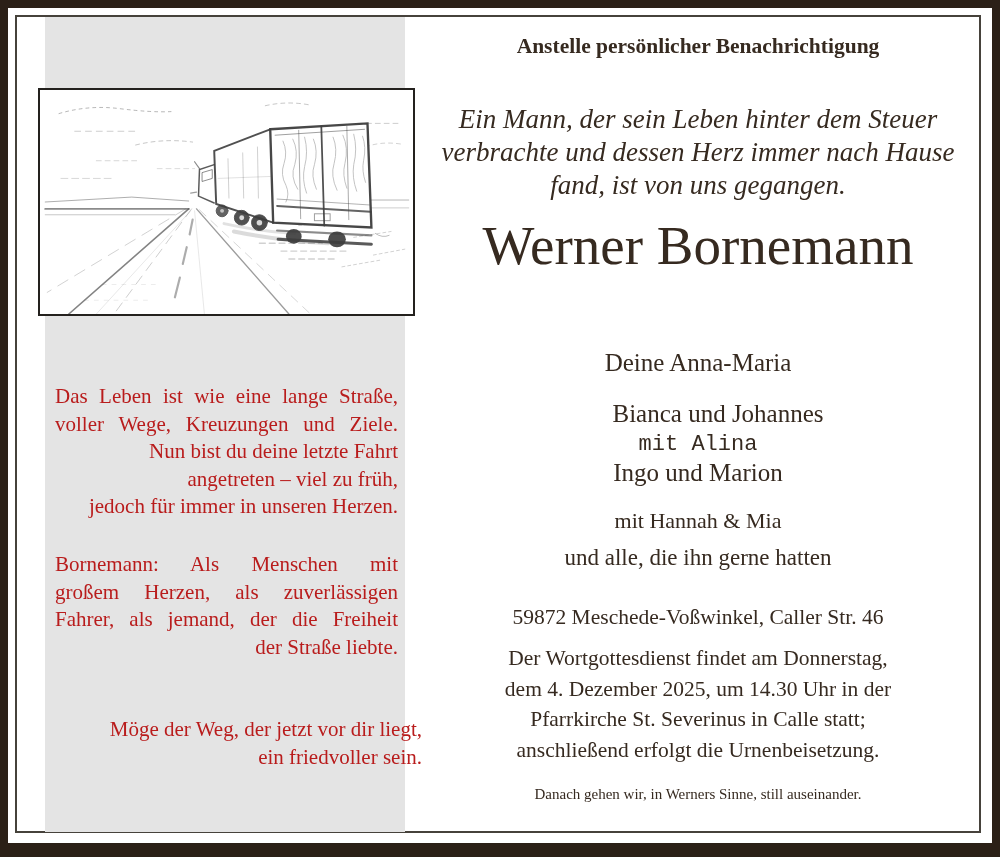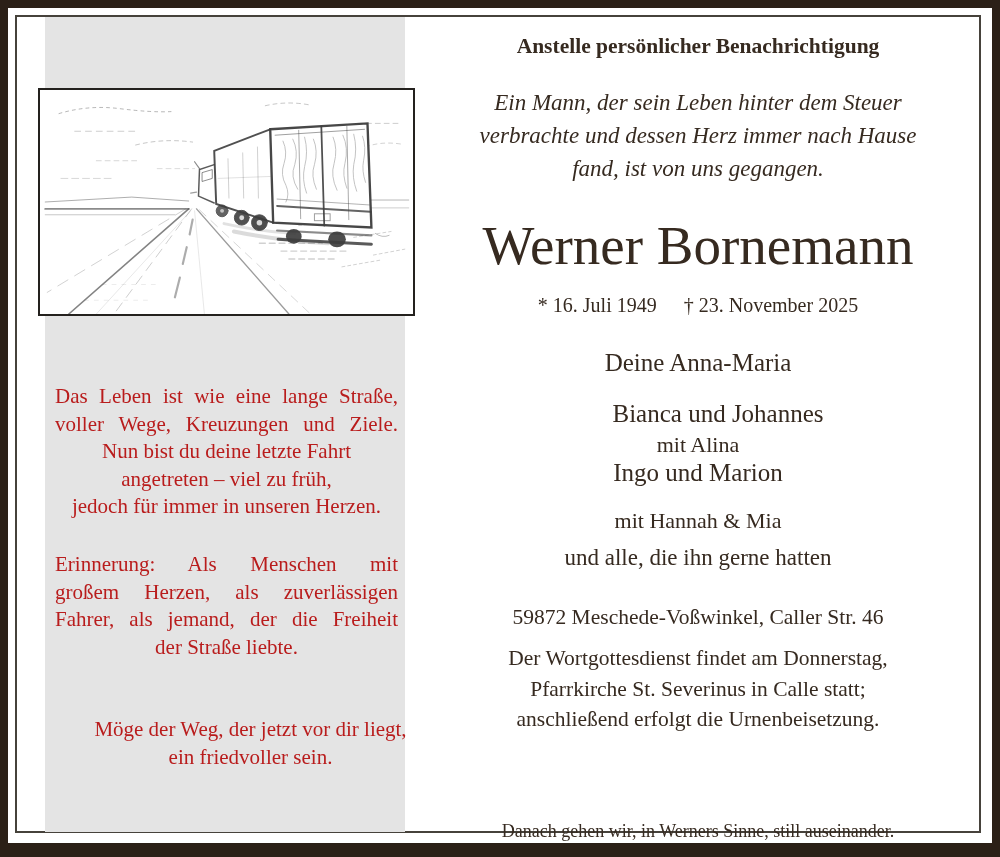--- a/index.html
+++ b/index.html
@@ -20,43 +20,43 @@
     position:absolute; left:45px; top:17px; width:360px; height:815px;
     background:#e4e4e4;
   }
   .photo {
     position:absolute; left:38px; top:88px; width:377px; height:228px;
     box-sizing:border-box; background:#fff; border:2px solid #24211e;
   }
   .photo svg { display:block; width:100%; height:100%; }
 
   .poem { position:absolute; left:55px; width:343px; font-size:21px; line-height:27.5px; color:#b91c1c; }
-  .poem .ln { text-align:center; white-space:nowrap; }
+  .poem .ln { text-align:right; white-space:nowrap; }
   .poem .ln.just { text-align:justify; text-align-last:justify; white-space:normal; }
   #poem1 { top:383px; }
   #poem2 { top:551px; }
   #poem3 { top:716px;margin-left:24px; }
 
   .right-col { position:absolute; left:405px; top:0; width:586px; height:843px; }
   .right-col > div { position:absolute; left:0; width:100%; text-align:center; }
 
   .announcement { top:34px;  font-size:21.5px; font-weight:bold; }
-  .intro        { top:86px;  font-size:23px; font-style:italic; line-height:33px; }
+  .intro        { top:103px;  font-size:27px; font-style:italic; line-height:33px; }
   .deceased-name{ top:216px; font-size:55px; line-height:60px; }
   .dates        { top:294px; font-size:20px; }
   .dates .death { margin-left:22px; }
   .mourner-1    { top:349px; font-size:25px; }
   .mourner-2    { top:400px; font-size:25px;padding-left:20px; }
-  .mourner-2-sub{ top:432px; font-size:22px; }
+  .mourner-2-sub{ top:432px; font-size:22px;font-family:Liberation Mono, monospace; }
   .mourner-3    { top:459px; font-size:25px; }
   .mourner-3-sub{ top:508px; font-size:22px; }
   .mourner-all  { top:545px; font-size:23px; }
   .address      { top:605px; font-size:21.5px; }
   .service      { top:643px; font-size:21.5px; line-height:30.5px; }
-  .closing      { top:786px; font-size:18px; white-space:nowrap;margin-top:35px; }
+  .closing      { top:786px; font-size:15px; white-space:nowrap; }
 </style>
 </head>
 <body>
 
 <div class="outer-frame"></div>
 <div class="inner-border"></div>
 <div class="gray-panel"></div>
 
 <div class="photo">
   <svg viewBox="0 0 377 228" xmlns="http://www.w3.org/2000/svg">
@@ -143,55 +143,52 @@
 </div>
 
 <div class="poem" id="poem1">
   <div class="ln just">Das Leben ist wie eine lange Straße,</div>
   <div class="ln just">voller Wege, Kreuzungen und Ziele.</div>
   <div class="ln">Nun bist du deine letzte Fahrt</div>
   <div class="ln">angetreten – viel zu früh,</div>
   <div class="ln">jedoch für immer in unseren Herzen.</div>
 </div>
 <div class="poem" id="poem2">
-  <div class="ln just">Erinnerung: Als Menschen mit</div>
+  <div class="ln just">Bornemann: Als Menschen mit</div>
   <div class="ln just">großem Herzen, als zuverlässigen</div>
   <div class="ln just">Fahrer, als jemand, der die Freiheit</div>
   <div class="ln">der Straße liebte.</div>
 </div>
 <div class="poem" id="poem3">
   <div class="ln">Möge der Weg, der jetzt vor dir liegt,</div>
   <div class="ln">ein friedvoller sein.</div>
 </div>
 
 <div class="right-col">
   <div class="announcement">Anstelle persönlicher Benachrichtigung</div>
 
   <div class="intro">
     <div>Ein Mann, der sein Leben hinter dem Steuer</div>
     <div>verbrachte und dessen Herz immer nach Hause</div>
     <div>fand, ist von uns gegangen.</div>
   </div>
 
   <div class="deceased-name">Werner Bornemann</div>
 
-  <div class="dates">
-    <span class="birth">* 16. Juli 1949</span>
-    <span class="death">† 23. November 2025</span>
-  </div>
 
   <div class="mourner-1">Deine Anna-Maria</div>
   <div class="mourner-2">Bianca und Johannes</div>
   <div class="mourner-2-sub">mit Alina</div>
   <div class="mourner-3">Ingo und Marion</div>
   <div class="mourner-3-sub">mit Hannah &amp; Mia</div>
   <div class="mourner-all">und alle, die ihn gerne hatten</div>
 
   <div class="address">59872 Meschede-Voßwinkel, Caller Str. 46</div>
 
   <div class="service">
     <div>Der Wortgottesdienst findet am Donnerstag,</div>
+    <div>dem 4. Dezember 2025, um 14.30 Uhr in der</div>
     <div>Pfarrkirche St. Severinus in Calle statt;</div>
     <div>anschließend erfolgt die Urnenbeisetzung.</div>
   </div>
 
   <div class="closing">Danach gehen wir, in Werners Sinne, still auseinander.</div>
 </div>
 
 </body></html>

